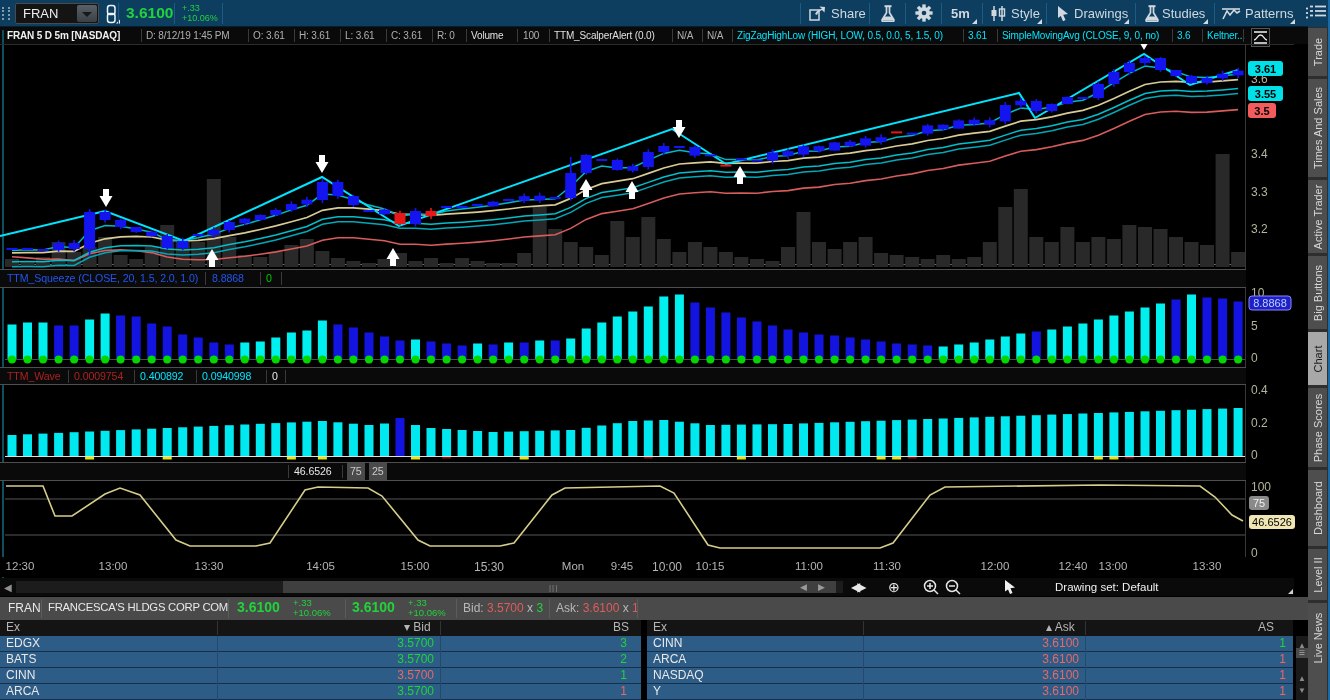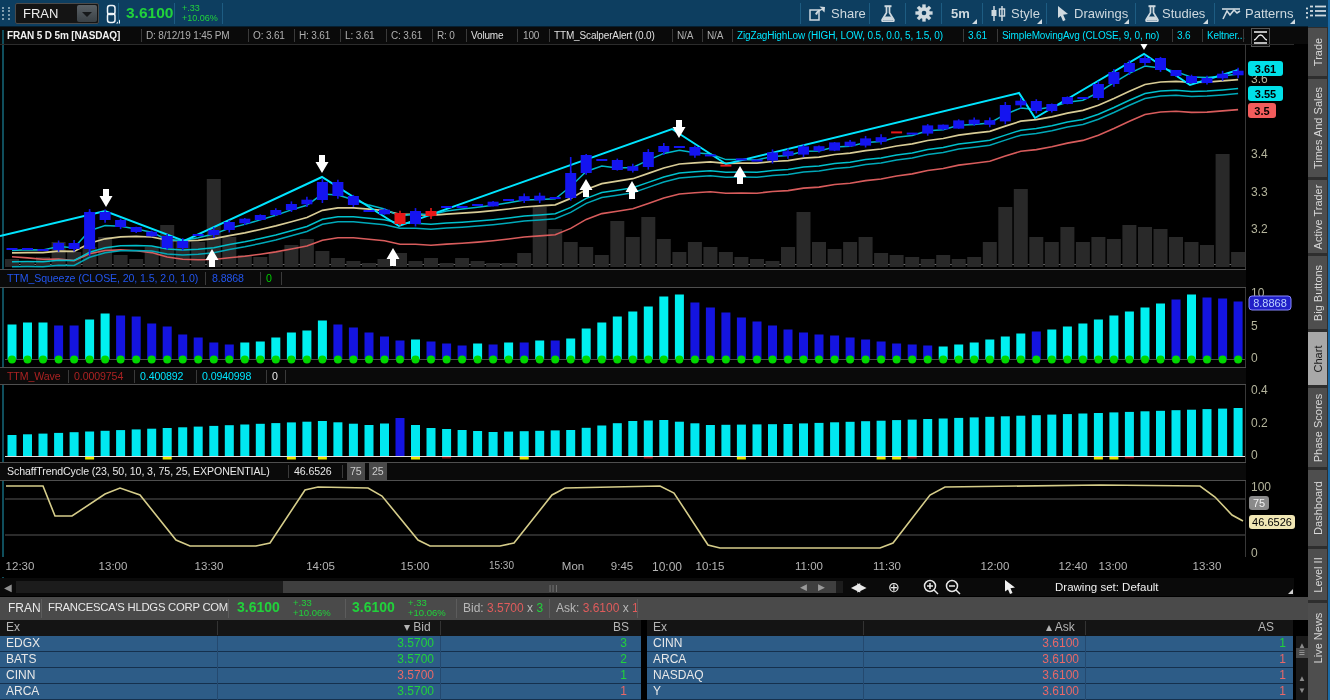--- a/index.html
+++ b/index.html
@@ -693,34 +693,33 @@
     <div class="lcell" style="left:74px;color:#aa2222">0.0009754</div>
     <div class="lsep" style="left:134px"></div>
     <div class="lcell" style="left:140px;color:#00e5ff">0.400892</div>
     <div class="lsep" style="left:196px"></div>
     <div class="lcell" style="left:202px;color:#00e5ff">0.0940998</div>
     <div class="lsep" style="left:266px"></div>
     <div class="lcell" style="left:272px;color:#e8e8e8">0</div>
     <div class="lsep" style="left:285px"></div>
   </div>
 <div class="lblrow" style="top:462px;height:19px">
-    <div class="lcell" style="left:7px;color:#e8e8e8">SchaffTrendCycle (23, 50, 10, 3, 75, 25, EXPONENTIAL)</div>
     <div class="lsep" style="left:288px"></div>
     <div class="lcell" style="left:294px;color:#e8e8e8">46.6526</div>
     <div class="lsep" style="left:342px"></div>
     <div class="lcell" style="left:347px;color:#cccccc;background:#4a4a4a;padding:0 3px">75</div>
     <div class="lcell" style="left:369px;color:#cccccc;background:#4a4a4a;padding:0 3px">25</div>
   </div>
 <div class="abs" style="left:0;top:557px;width:1294px;height:20px;background:#000">
     <div class="abs" style="left:-5px;top:3px;width:50px;text-align:center;color:#b4b4b4;font-size:11.5px">12:30</div>
     <div class="abs" style="left:88px;top:3px;width:50px;text-align:center;color:#b4b4b4;font-size:11.5px">13:00</div>
     <div class="abs" style="left:184px;top:3px;width:50px;text-align:center;color:#b4b4b4;font-size:11.5px">13:30</div>
     <div class="abs" style="left:285px;top:3px;width:50px;text-align:right;color:#b4b4b4;font-size:11.5px">14:05</div>
     <div class="abs" style="left:390px;top:3px;width:50px;text-align:center;color:#b4b4b4;font-size:11.5px">15:00</div>
-    <div class="abs" style="left:464px;top:3px;width:50px;text-align:right;color:#b4b4b4;font-size:10px">15:30</div>
+    <div class="abs" style="left:464px;top:3px;width:50px;text-align:center;color:#b4b4b4;font-size:12px">15:30</div>
     <div class="abs" style="left:548px;top:3px;width:50px;text-align:center;color:#b4b4b4;font-size:11.5px">Mon</div>
     <div class="abs" style="left:597px;top:3px;width:50px;text-align:center;color:#b4b4b4;font-size:11.5px">9:45</div>
     <div class="abs" style="left:642px;top:3px;width:50px;text-align:center;color:#b4b4b4;font-size:12px">10:00</div>
     <div class="abs" style="left:685px;top:3px;width:50px;text-align:center;color:#b4b4b4;font-size:11.5px">10:15</div>
     <div class="abs" style="left:784px;top:3px;width:50px;text-align:center;color:#b4b4b4;font-size:11.5px">11:00</div>
     <div class="abs" style="left:862px;top:3px;width:50px;text-align:center;color:#b4b4b4;font-size:11.5px">11:30</div>
     <div class="abs" style="left:970px;top:3px;width:50px;text-align:center;color:#b4b4b4;font-size:11.5px">12:00</div>
     <div class="abs" style="left:1048px;top:3px;width:50px;text-align:center;color:#b4b4b4;font-size:11.5px">12:40</div>
     <div class="abs" style="left:1088px;top:3px;width:50px;text-align:center;color:#b4b4b4;font-size:11.5px">13:00</div>
     <div class="abs" style="left:1182px;top:3px;width:50px;text-align:center;color:#b4b4b4;font-size:11.5px">13:30</div>

